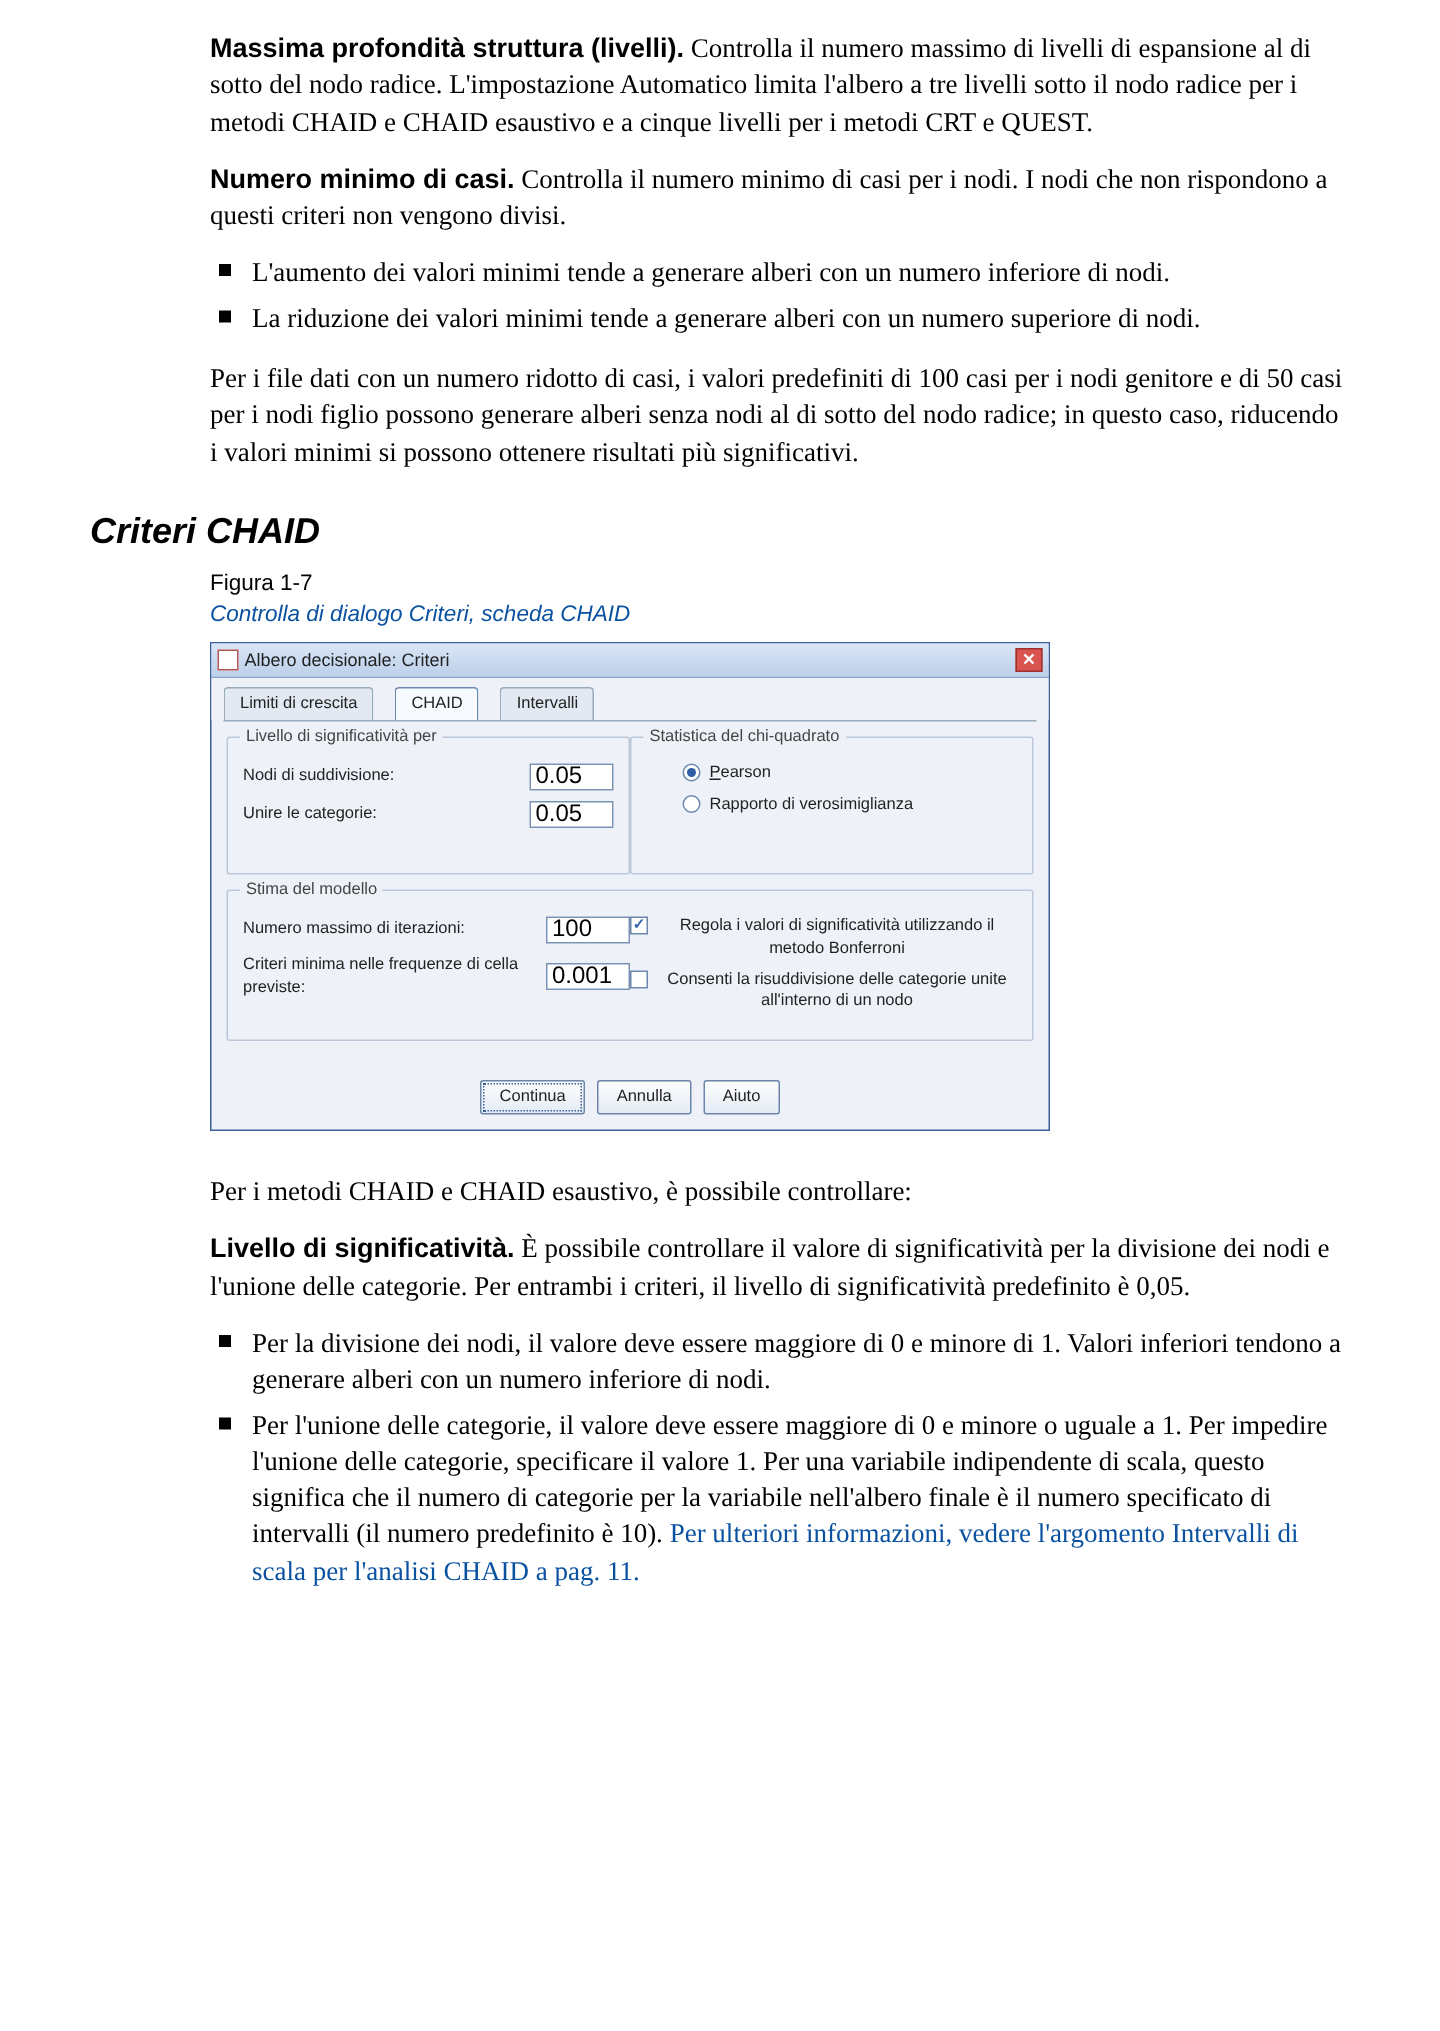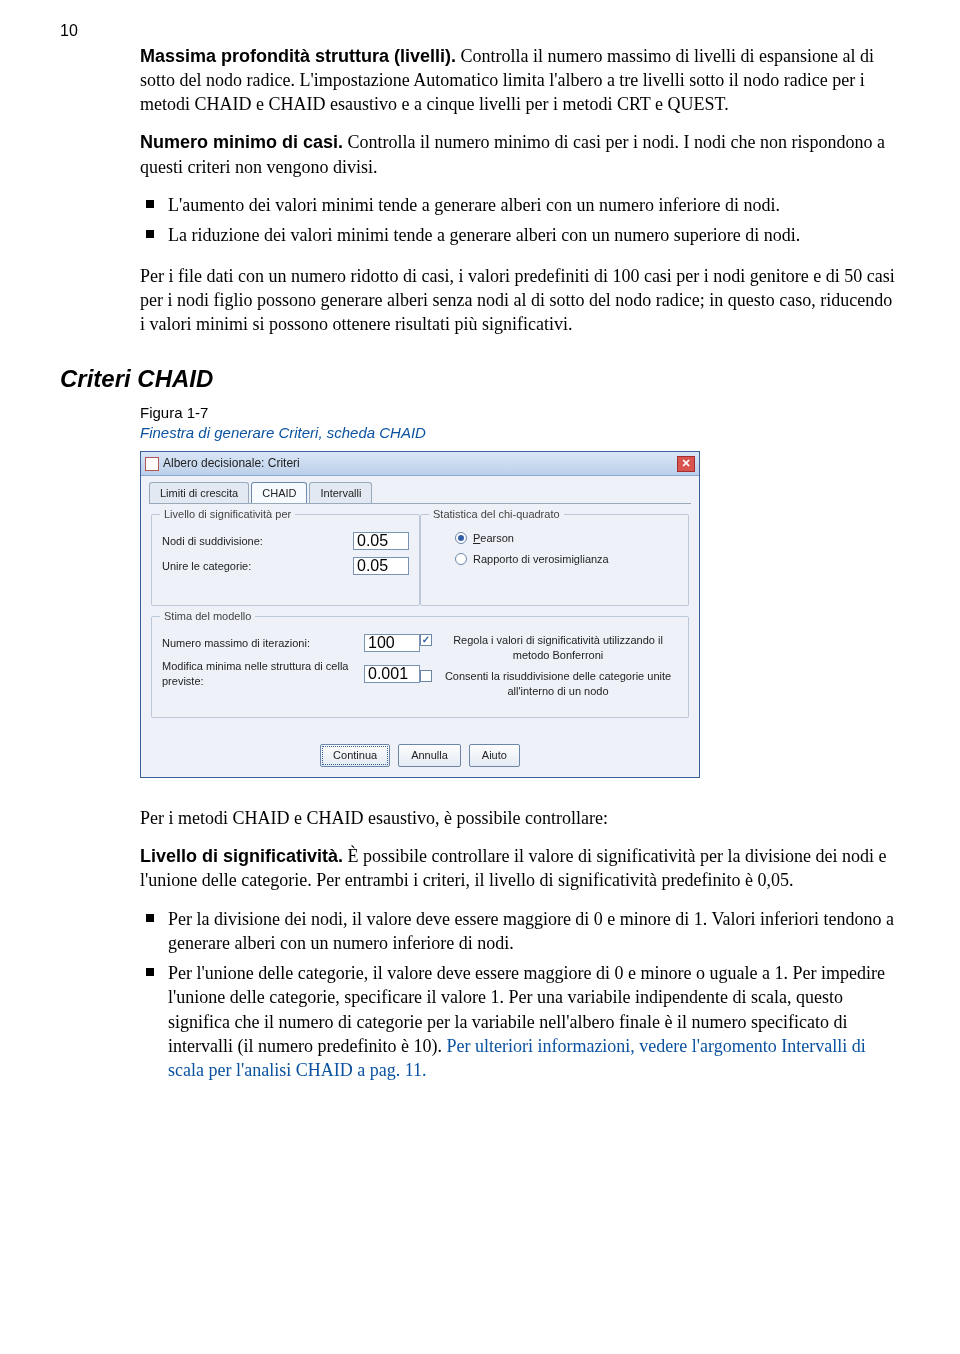--- a/index.html
+++ b/index.html
@@ -92,21 +92,21 @@
     background: #d9534f;
     border: 1px solid #a03030;
     color: #fff;
     display: flex; align-items: center; justify-content: center;
     font-size: 11px; font-weight: bold;
     cursor: pointer;
   }
   .tabs {
     display: flex;
     padding: 6px 8px 0 8px;
-    gap: 2px;
+    gap: 14px;
     background: #eef2f8;
   }
   .tab {
     padding: 3px 10px;
     border: 1px solid #9ab;
     border-bottom: none;
     border-radius: 3px 3px 0 0;
     background: #e2e9f2;
     font-size: 11px;
     cursor: pointer;
@@ -181,21 +181,20 @@
     border-radius: 2px;
     cursor: pointer;
   }
   .dlg-btn.primary { outline: 1px dotted #3a5f9a; outline-offset: -3px; }
   .link { color: #0a52a0; }
 </style>
 </head>
 <body>
 
 <div class="page">
-  <div class="pagenum">10</div>
 
   <div class="content-block para">
     <span class="bold-label">Massima profondità struttura (livelli).</span><span> Controlla il numero massimo di livelli di espansione al di sotto del nodo radice. L'impostazione Automatico limita l'albero a tre livelli sotto il nodo radice per i metodi CHAID e CHAID esaustivo e a cinque livelli per i metodi CRT e QUEST.</span>
   </div>
 
   <div class="content-block para">
     <span class="bold-label">Numero minimo di casi.</span><span> Controlla il numero minimo di casi per i nodi. I nodi che non rispondono a questi criteri non vengono divisi.</span>
   </div>
 
   <div class="content-block">
@@ -203,21 +202,21 @@
       <li>L'aumento dei valori minimi tende a generare alberi con un numero inferiore di nodi.</li>
       <li>La riduzione dei valori minimi tende a generare alberi con un numero superiore di nodi.</li>
     </ul>
   </div>
 
   <div class="content-block para">Per i file dati con un numero ridotto di casi, i valori predefiniti di 100 casi per i nodi genitore e di 50 casi per i nodi figlio possono generare alberi senza nodi al di sotto del nodo radice; in questo caso, riducendo i valori minimi si possono ottenere risultati più significativi.</div>
 
   <h2 class="section">Criteri CHAID</h2>
 
   <div class="fig-label">Figura 1-7</div>
-  <div class="fig-caption">Finestra di generare Criteri, scheda CHAID</div>
+  <div class="fig-caption">Controlla di dialogo Criteri, scheda CHAID</div>
 
   <div class="dialog">
     <div class="titlebar">
       <div class="titlebar-left">
         <span class="title-icon"></span>
         <span class="title-text">Albero decisionale: Criteri</span>
       </div>
       <div class="close-btn">
         <span>✕</span>
       </div>
@@ -262,21 +261,21 @@
 
       <div class="groupbox">
         <div class="legend">Stima del modello</div>
         <div class="row2">
           <div class="col">
             <div class="field-row">
               <label>Numero massimo di iterazioni:</label>
               <input type="text" value="100" style="">
             </div>
             <div class="field-row">
-              <label>Modifica minima nelle struttura di cella previste:</label>
+              <label>Criteri minima nelle frequenze di cella previste:</label>
               <input type="text" value="0.001" style="">
             </div>
           </div>
           <div class="col">
             <div class="check-row">
               <span class="check-box sel"></span>
               <span>Regola i valori di significatività utilizzando il metodo Bonferroni</span>
             </div>
             <div class="check-row">
               <span class="check-box"></span>

